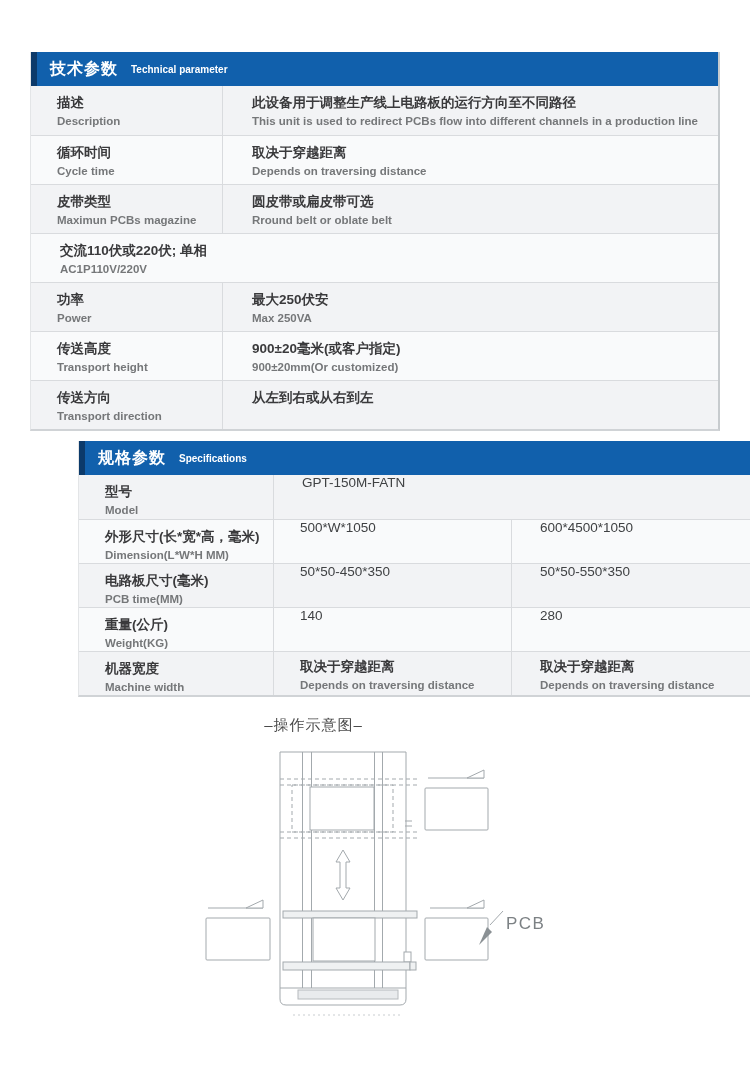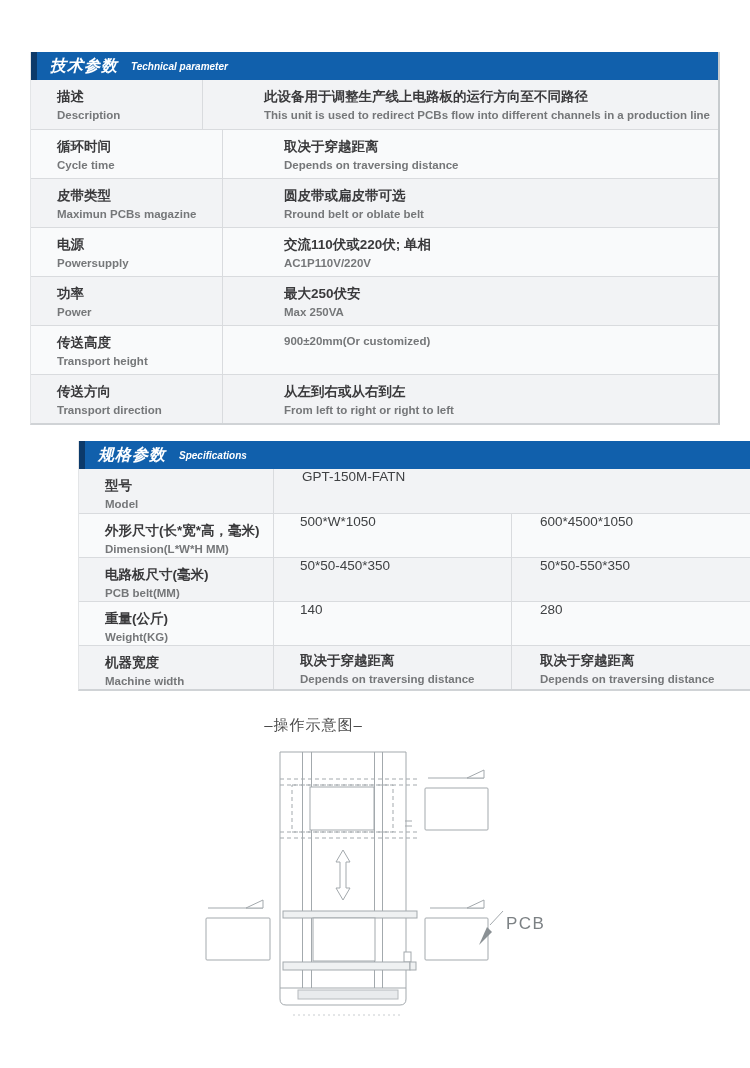--- a/index.html
+++ b/index.html
@@ -5,27 +5,27 @@
   html,body{margin:0;padding:0;background:#ffffff;width:750px;height:1068px;overflow:hidden;
     font-family:"Liberation Sans","DejaVu Sans",sans-serif;}
   .page{position:relative;width:750px;height:1068px;background:#ffffff;}
 
   .spec-table{position:absolute;left:30px;width:690px;
     border-right:2px solid #c7cbce;border-bottom:2px solid #d0d3d6;border-left:1px solid #e3e5e7;
     box-sizing:border-box;}
   .tech{top:52px;}
   .spec{top:441px;margin-left:48px;}
 
-  .bar{height:28px;background:#1160ac;border-left:6px solid #0c3a6a;color:#ffffff;
-    display:flex;align-items:center;gap:13px;padding-left:13px;box-sizing:border-box;font-style:italic;}
+  .bar{height:34px;background:#1160ac;border-left:6px solid #0c3a6a;color:#ffffff;
+    display:flex;align-items:center;gap:13px;padding-left:13px;box-sizing:border-box;}
   .bar-zh{font-size:16px;font-weight:bold;letter-spacing:1px;}
   .bar-en{font-size:10px;font-weight:bold;}
 
   .rows{width:100%;}
-  .t-row{display:flex;height:49px;box-sizing:border-box;gap:32px;}
+  .t-row{display:flex;height:49px;box-sizing:border-box;}
   .s-row{display:flex;height:44px;box-sizing:border-box;}
   .t-row + .t-row,.s-row + .s-row{border-top:1px solid #d9dbde;}
   .rows > :nth-child(odd){background:#f2f3f5;}
   .rows > :nth-child(even){background:#f9fafb;}
 
   .cell{box-sizing:border-box;}
   .lbl{width:192px;border-right:1px solid #d9dbde;padding:7px 8px 0 26px;}
   .spec .lbl{width:195px;}
   .val{flex:1;padding:7px 8px 0 29px;}
   .s-col{width:238px;border-right:1px solid #d9dbde;display:flex;padding-left:26px;}
@@ -75,24 +75,20 @@
         <div class="cell lbl">
           <div class="zh">皮带类型</div>
           <div class="en">Maximun PCBs magazine</div>
         </div>
         <div class="cell val">
           <div class="zh">圆皮带或扁皮带可选</div>
           <div class="en">Rround belt or oblate belt</div>
         </div>
       </div>
       <div class="t-row">
-        <div class="cell lbl">
-          <div class="zh">电源</div>
-          <div class="en">Powersupply</div>
-        </div>
         <div class="cell val">
           <div class="zh">交流110伏或220伏; 单相</div>
           <div class="en">AC1P110V/220V</div>
         </div>
       </div>
       <div class="t-row">
         <div class="cell lbl">
           <div class="zh">功率</div>
           <div class="en">Power</div>
         </div>
@@ -100,31 +96,31 @@
           <div class="zh">最大250伏安</div>
           <div class="en">Max 250VA</div>
         </div>
       </div>
       <div class="t-row">
         <div class="cell lbl">
           <div class="zh">传送高度</div>
           <div class="en">Transport height</div>
         </div>
         <div class="cell val">
+          <div class="zh">900±20毫米(或客户指定)</div>
           <div class="en">900±20mm(Or customized)</div>
         </div>
       </div>
       <div class="t-row">
         <div class="cell lbl">
           <div class="zh">传送方向</div>
           <div class="en">Transport direction</div>
         </div>
         <div class="cell val">
           <div class="zh">从左到右或从右到左</div>
-          <div class="en">From left to right or right to left</div>
         </div>
       </div>
     </div>
   </section>
 
   <section class="spec-table spec">
     <header class="bar">
       <span class="bar-zh">规格参数</span>
       <span class="bar-en">Specifications</span>
     </header>
@@ -146,21 +142,21 @@
         <div class="cell s-col">
           <span class="plain">500*W*1050</span>
         </div>
         <div class="cell s-col">
           <span class="plain">600*4500*1050</span>
         </div>
       </div>
       <div class="s-row">
         <div class="cell lbl">
           <div class="zh">电路板尺寸(毫米)</div>
-          <div class="en">PCB belt(MM)</div>
+          <div class="en">PCB time(MM)</div>
         </div>
         <div class="cell s-col">
           <span class="plain">50*50-450*350</span>
         </div>
         <div class="cell s-col">
           <span class="plain">50*50-550*350</span>
         </div>
       </div>
       <div class="s-row">
         <div class="cell lbl">

